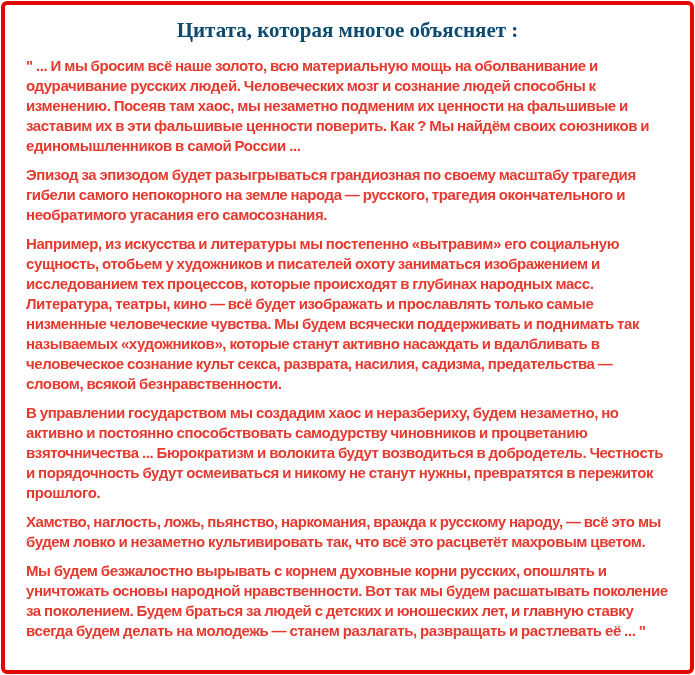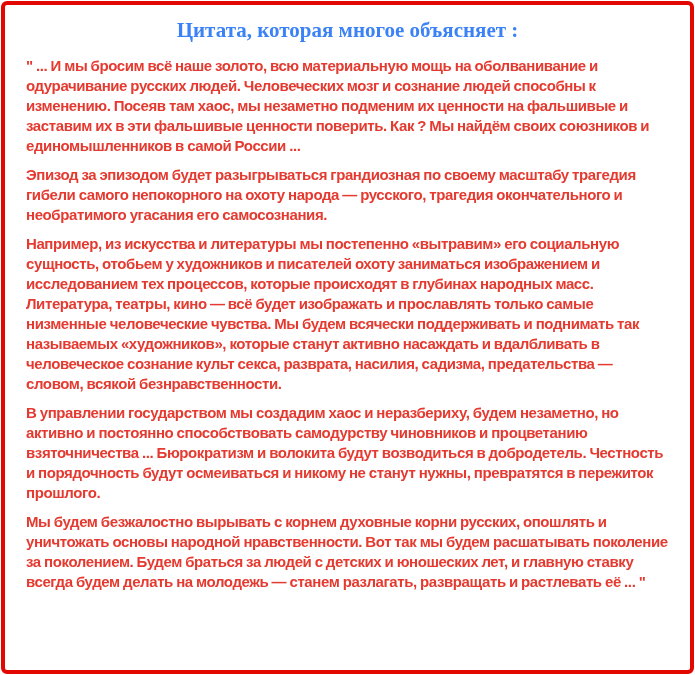--- a/index.html
+++ b/index.html
@@ -19,21 +19,21 @@
     border-radius: 6px;
     background: #ffffff;
     padding: 4px 21px 6px 21px;
     overflow: hidden;
   }
   .page-title {
     font-family: "Liberation Serif", serif;
     font-weight: bold;
     font-size: 21px;
     line-height: 26px;
-    color: #3b82f6;
+    color: #0c4a6e;
     text-align: center;
     margin: 8px 0 13px 0;
   }
   .quote-paragraph {
     font-family: "Liberation Sans", sans-serif;
     font-weight: bold;
     font-size: 15px;
     line-height: 20px;
     letter-spacing: -0.4px;
     word-spacing: -0.5px;
@@ -42,18 +42,19 @@
     margin: 0 0 9px 0;
   }
 </style>
 </head>
 <body>
 
 <div class="page">
   <h1 class="page-title">Цитата, которая многое объясняет :</h1>
 
   <p class="quote-paragraph">" ... И мы бросим всё наше золото, всю материальную мощь на оболванивание и одурачивание русских людей. Человеческих мозг и сознание людей способны к изменению. Посеяв там хаос, мы незаметно подменим их ценности на фальшивые и заставим их в эти фальшивые ценности поверить. Как ? Мы найдём своих союзников и единомышленников в самой России ...</p>
-  <p class="quote-paragraph">Эпизод за эпизодом будет разыгрываться грандиозная по своему масштабу трагедия гибели самого непокорного на охоту народа — русского, трагедия окончательного и необратимого угасания его самосознания.</p>
+  <p class="quote-paragraph">Эпизод за эпизодом будет разыгрываться грандиозная по своему масштабу трагедия гибели самого непокорного на земле народа — русского, трагедия окончательного и необратимого угасания его самосознания.</p>
   <p class="quote-paragraph">Например, из искусства и литературы мы постепенно «вытравим» его социальную сущность, отобьем у художников и писателей охоту заниматься изображением и исследованием тех процессов, которые происходят в глубинах народных масс. Литература, театры, кино — всё будет изображать и прославлять только самые низменные человеческие чувства. Мы будем всячески поддерживать и поднимать так называемых «художников», которые станут активно насаждать и вдалбливать в человеческое сознание культ секса, разврата, насилия, садизма, предательства — словом, всякой безнравственности.</p>
   <p class="quote-paragraph">В управлении государством мы создадим хаос и неразбериху, будем незаметно, но активно и постоянно способствовать самодурству чиновников и процветанию взяточничества ... Бюрократизм и волокита будут возводиться в добродетель. Честность и порядочность будут осмеиваться и никому не станут нужны, превратятся в пережиток прошлого.</p>
+  <p class="quote-paragraph">Хамство, наглость, ложь, пьянство, наркомания, вражда к русскому народу, — всё это мы будем ловко и незаметно культивировать так, что всё это расцветёт махровым цветом.</p>
   <p class="quote-paragraph">Мы будем безжалостно вырывать с корнем духовные корни русских, опошлять и уничтожать основы народной нравственности. Вот так мы будем расшатывать поколение за поколением. Будем браться за людей с детских и юношеских лет, и главную ставку всегда будем делать на молодежь — станем разлагать, развращать и растлевать её ... "</p>
 
 </div>
 
 </body></html>

